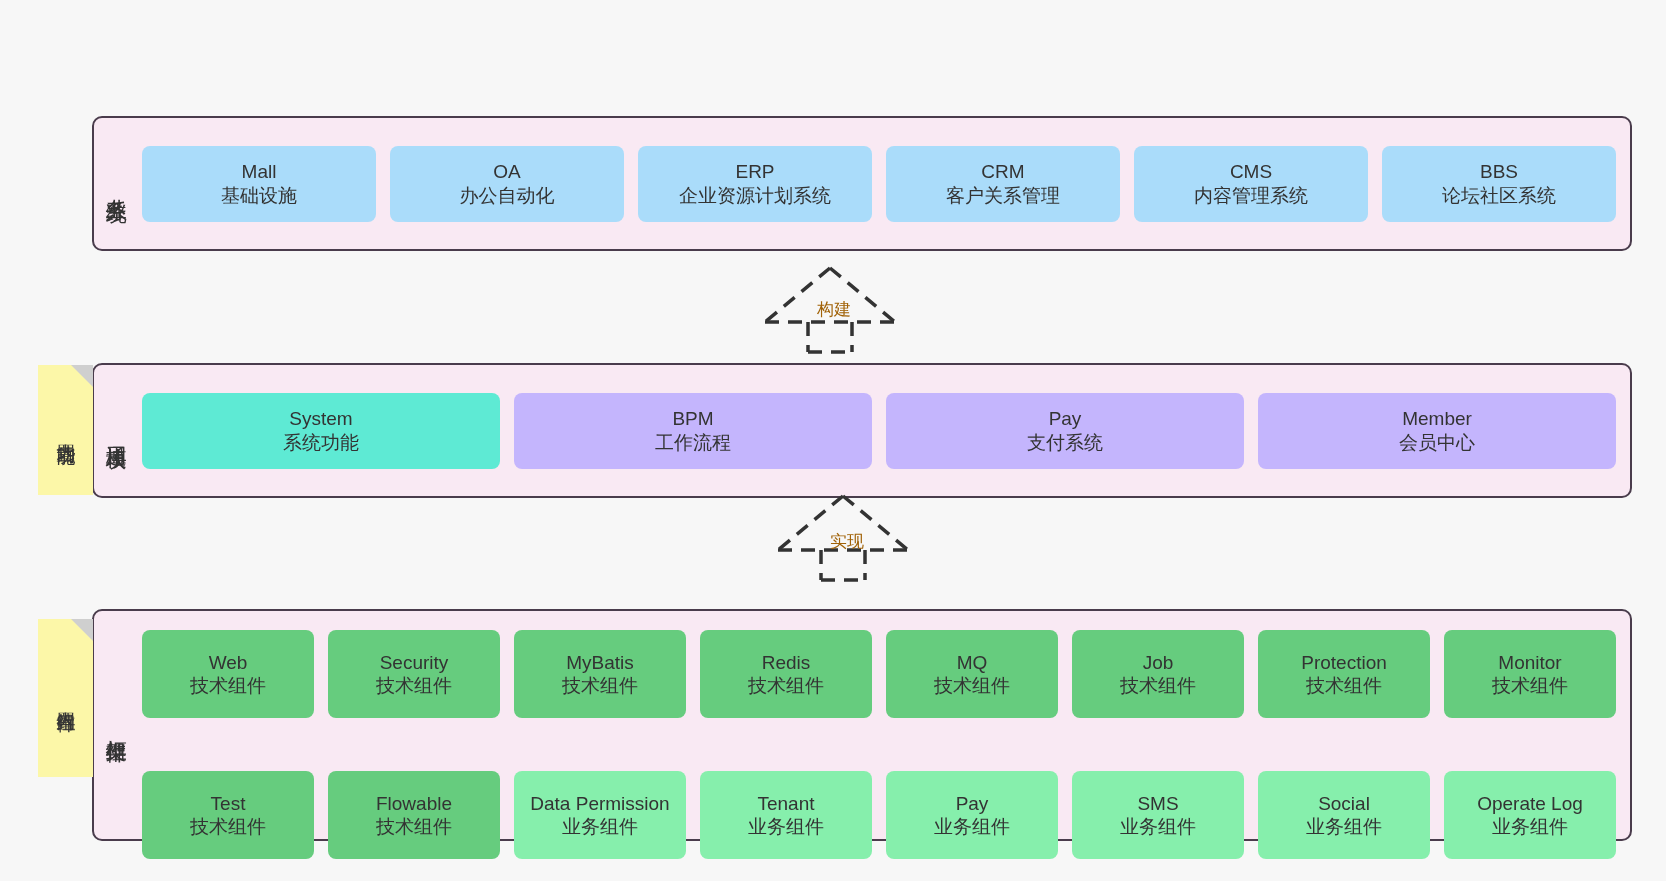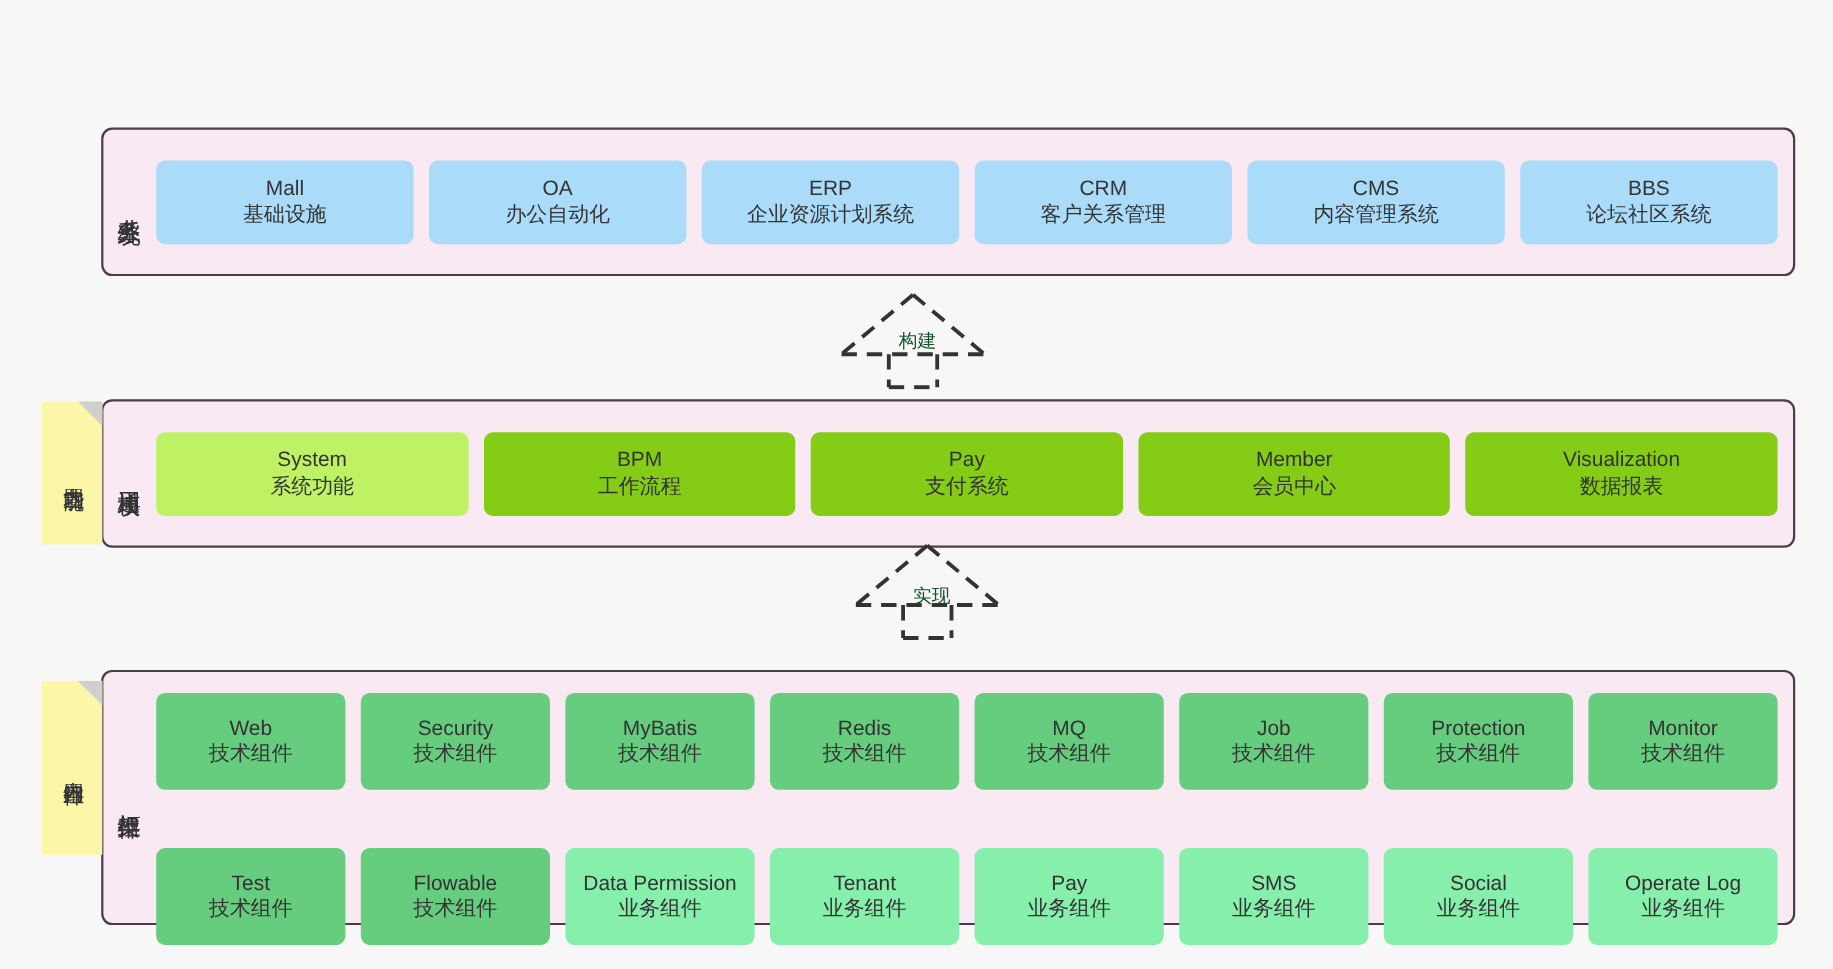--- a/index.html
+++ b/index.html
@@ -77,22 +77,22 @@
     font-size: 19px;
     line-height: 1.22;
     color: #333;
     padding: 4px 6px;
     min-width: 0;
   }
   .card .t1 { white-space: normal; }
   .card .t2 { white-space: nowrap; }
 
   .card.blue        { background: #aadcfa; }
-  .card.red-strong  { background: #bef264; }
-  .card.red-light   { background: #84cc16; }
+  .card.red-strong  { background: #5eead4; }
+  .card.red-light   { background: #c4b5fd; }
   .card.green-strong{ background: #66cc7e; }
   .card.green-light { background: #86efac; }
 
   
   #layer-business { left: 92px;  top: 116px; width: 1540px; height: 135px; }
   #layer-module   { left: 92px;  top: 363px; width: 1540px; height: 135px; }
   #layer-framework{ left: 92px;  top: 609px; width: 1540px; height: 232px; }
 
   #layer-business .card  { height: 76px; }
   #layer-module   .card  { height: 76px; }
@@ -127,21 +127,21 @@
   #sticky-module    { left: 38px; top: 365px; height: 130px; }
   #sticky-framework { left: 38px; top: 619px; height: 158px; }
 
   
   .arrow { position: absolute; }
   #arrow-build   { left: 760px; top: 262px; }
   #arrow-impl    { left: 773px; top: 490px; }
   .arrow-label {
     position: absolute;
     font-size: 17px;
-    color: #14532d;
+    color: #a16207;
     background: transparent;
     white-space: nowrap;
     pointer-events: none;
   }
   #arrow-build .arrow-label  { left: 57px; top: 36px; }
   #arrow-impl .arrow-label   { left: 57px; top: 40px; }
 </style>
 </head>
 <body>
 
@@ -209,24 +209,20 @@
           <span class="t2">工作流程</span>
         </div>
         <div class="card red-light">
           <span class="t1">Pay</span>
           <span class="t2">支付系统</span>
         </div>
         <div class="card red-light">
           <span class="t1">Member</span>
           <span class="t2">会员中心</span>
         </div>
-        <div class="card red-light">
-          <span class="t1">Visualization</span>
-          <span class="t2">数据报表</span>
-        </div>
       </div>
     </div>
   </div>
 
   <div class="arrow" id="arrow-impl">
     <svg width="140" height="92" viewBox="0 0 140 92">
       <path d="M70 6 L135 60" fill="none" stroke="#333" stroke-width="3.5" stroke-dasharray="14,9"></path>
       <path d="M70 6 L5 60" fill="none" stroke="#333" stroke-width="3.5" stroke-dasharray="14,9"></path>
       <path d="M5 60 L135 60" fill="none" stroke="#333" stroke-width="3.5" stroke-dasharray="14,9"></path>
       <path d="M48 60 L48 90" fill="none" stroke="#333" stroke-width="3.5" stroke-dasharray="14,9"></path>

